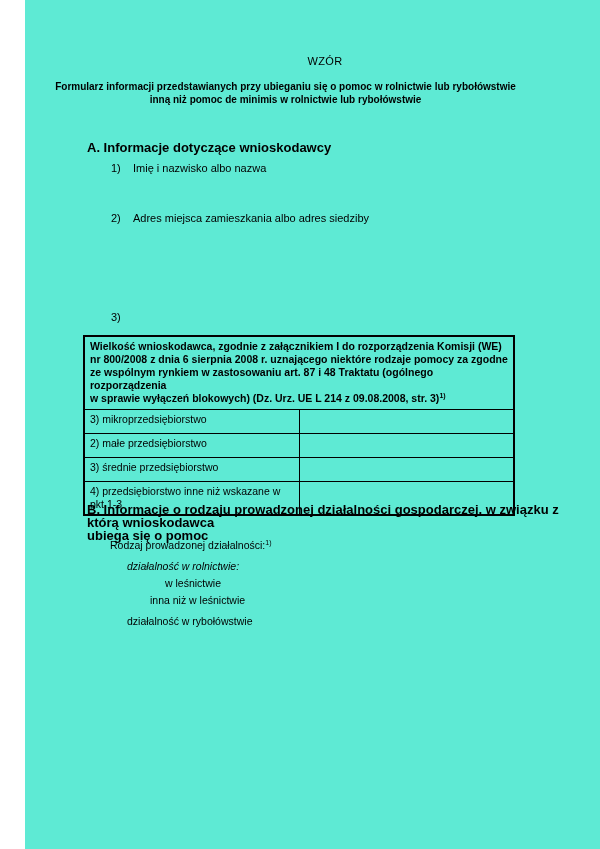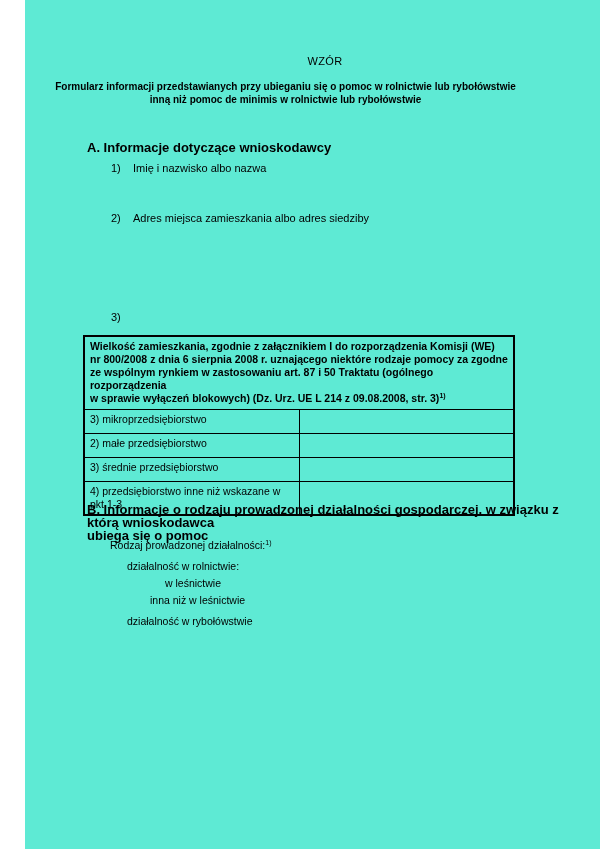--- a/index.html
+++ b/index.html
@@ -78,21 +78,21 @@
     vertical-align: top;
     line-height: 13px;
   }
   .size-table .chk-cell { width: 30px; }
   .b-item {
     position: absolute;
     font-size: 10.5px;
     line-height: 13px;
   }
   .b-rodzaj      { top: 539px; left: 85px;  }
-  .b-rolnictwo   { top: 560px; left: 102px; }
+  .b-rolnictwo   { top: 560px; left: 102px; font-style: italic; }
   .b-lesnictwo   { top: 577px; left: 140px; }
   .b-inna        { top: 594px; left: 125px; }
   .b-rybolowstwo { top: 615px; left: 102px; }
   sup {
     font-size: 7px;
     line-height: 0;
     vertical-align: super;
   }
 </style>
 </head>
@@ -122,23 +122,23 @@
   <div class="answer-area answer-area-2"></div>
 
   <div class="a-item a-item-3">
     <span class="num">3)</span>
   </div>
 
   <table class="size-table">
     <tbody>
       <tr>
         <td class="th-cell" colspan="2">
-          <div>Wielkość zamieszkania, zgodnie z załącznikiem I do rozporządzenia Komisji (WE)</div>
+          <div>Wielkość wnioskodawca, zgodnie z załącznikiem I do rozporządzenia Komisji (WE)</div>
           <div>nr 800/2008 z dnia 6 sierpnia 2008 r. uznającego niektóre rodzaje pomocy za zgodne</div>
-          <div>ze wspólnym rynkiem w zastosowaniu art. 87 i 50 Traktatu (ogólnego rozporządzenia</div>
+          <div>ze wspólnym rynkiem w zastosowaniu art. 87 i 48 Traktatu (ogólnego rozporządzenia</div>
           <div><span>w sprawie wyłączeń blokowych) (Dz. Urz. UE L 214 z 09.08.2008, str. 3)</span><sup>1)</sup></div>
         </td>
       </tr>
       <tr>
         <td class="lbl-cell">3) mikroprzedsiębiorstwo</td>
         <td class="chk-cell"></td>
       </tr>
       <tr>
         <td class="lbl-cell">2) małe przedsiębiorstwo</td>
         <td class="chk-cell"></td>

